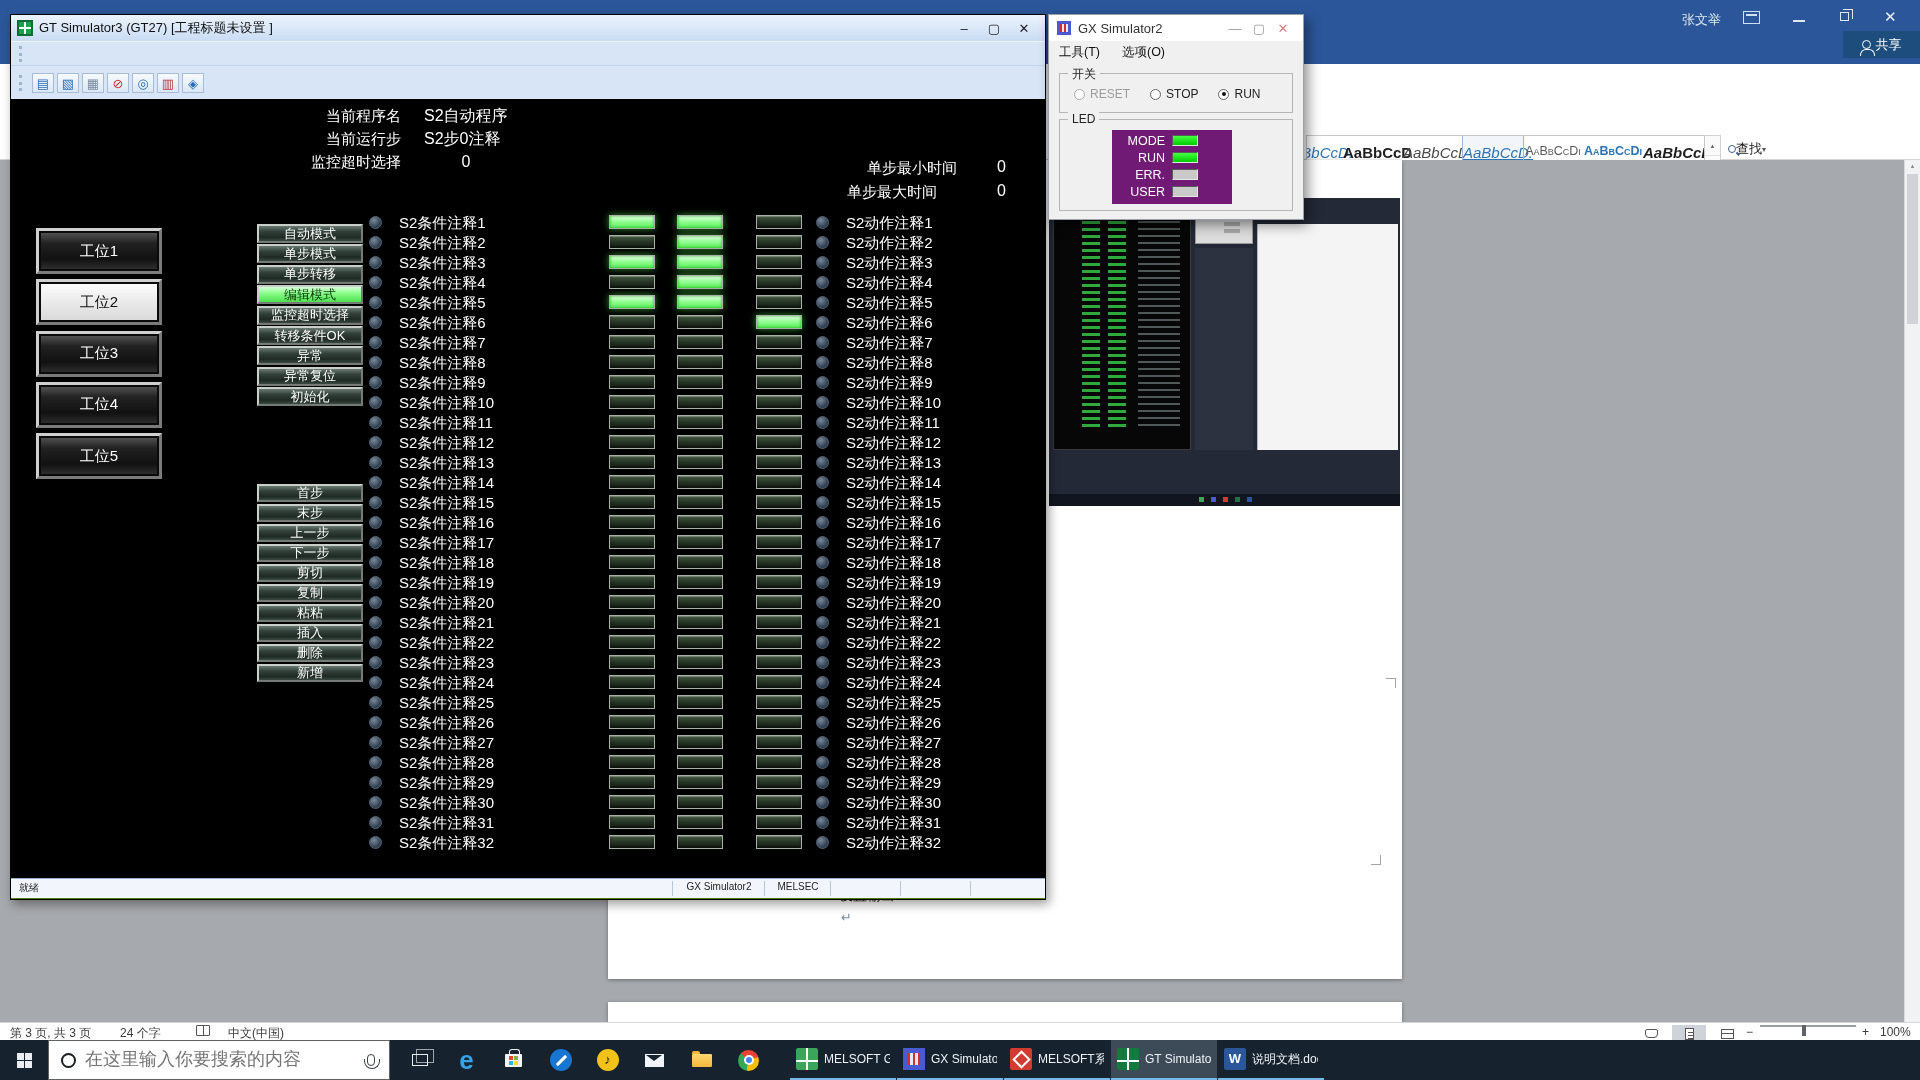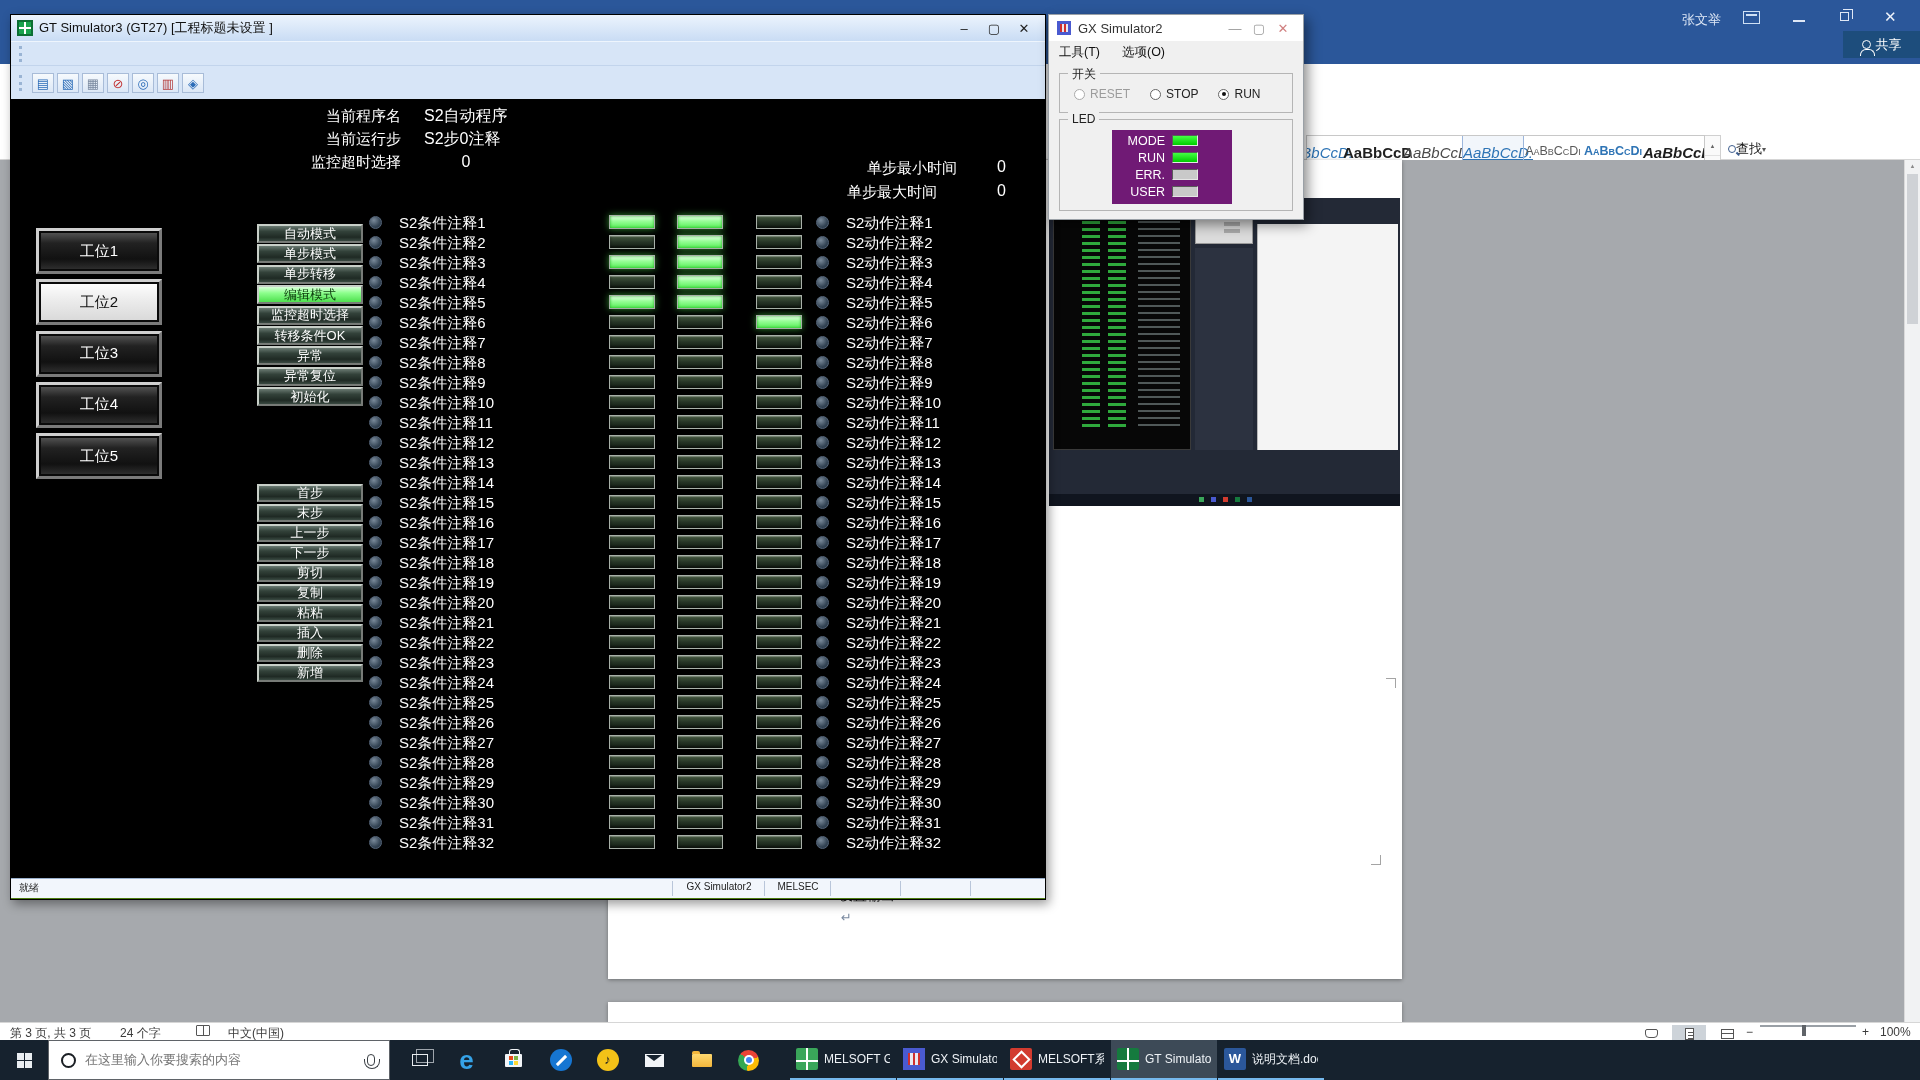--- a/index.html
+++ b/index.html
@@ -148,21 +148,21 @@
 .gx-ledlabel{width:60px;text-align:right;color:#fff;font-size:12.5px;padding-right:7px}
 .gx-led{width:26px;height:11px;background:#c9c9c9;border:1px solid;border-color:#5a5a5a #e6e6e6 #e6e6e6 #5a5a5a}
 .gx-ledrow.on .gx-led{background:linear-gradient(#4f4,#0c0)}
 
 
 #taskbar{position:absolute;left:0;top:1040px;width:1920px;height:40px;background:#16222e}
 #start{position:absolute;left:0;top:0;width:48px;height:40px;display:flex;align-items:center;justify-content:center}
 .winlogo{width:15px;height:15px;background:linear-gradient(#e9edf1,#e9edf1) 0 0/7px 7px no-repeat,linear-gradient(#e9edf1,#e9edf1) 8px 0/7px 7px no-repeat,linear-gradient(#e9edf1,#e9edf1) 0 8px/7px 7px no-repeat,linear-gradient(#e9edf1,#e9edf1) 8px 8px/7px 7px no-repeat}
 #tsearch{position:absolute;left:48px;top:0;width:342px;height:40px;background:#fff;border:1px solid #5f6368;display:flex;align-items:center}
 .cring{width:15px;height:15px;border:2.5px solid #1b1f24;border-radius:50%;margin:0 9px 0 12px}
-#tsearch input{border:none;outline:none;flex:1;font-size:13px;color:#a21caf;font-family:Liberation Serif, serif;background:transparent}
+#tsearch input{border:none;outline:none;flex:1;font-size:18px;color:#a21caf;font-family:Liberation Mono, monospace;background:transparent}
 .mic{width:8px;height:12px;border:1.5px solid #3a3f44;border-radius:4px;position:relative;margin-right:14px}
 .mic::after{content:"";position:absolute;left:-4.5px;top:4px;width:14px;height:9px;border:1.5px solid #3a3f44;border-top:none;border-radius:0 0 8px 8px}
 #launchers{position:absolute;left:396px;top:0;display:flex}
 .launcher{width:47px;height:40px;display:flex;align-items:center;justify-content:center}
 .lglyph{position:relative;display:block}
 .ic-task-view .lglyph{width:16px;height:12px;border:1.5px solid #e8ecf0}
 .ic-task-view .lglyph::after{content:"";position:absolute;left:3px;top:-6px;width:16px;height:12px;border:1.5px solid rgba(232,236,240,.65)}
 .ic-edge .lglyph::before{content:"e";font-weight:700;font-size:26px;line-height:1;color:#35a3e8}
 .ic-store .lglyph{width:17px;height:13px;background:#f2f5f8;border-radius:1px}
 .ic-store .lglyph::before{content:"";position:absolute;left:4px;top:-5px;width:9px;height:5px;border:1.5px solid #f2f5f8;border-bottom:none;border-radius:3px 3px 0 0}

